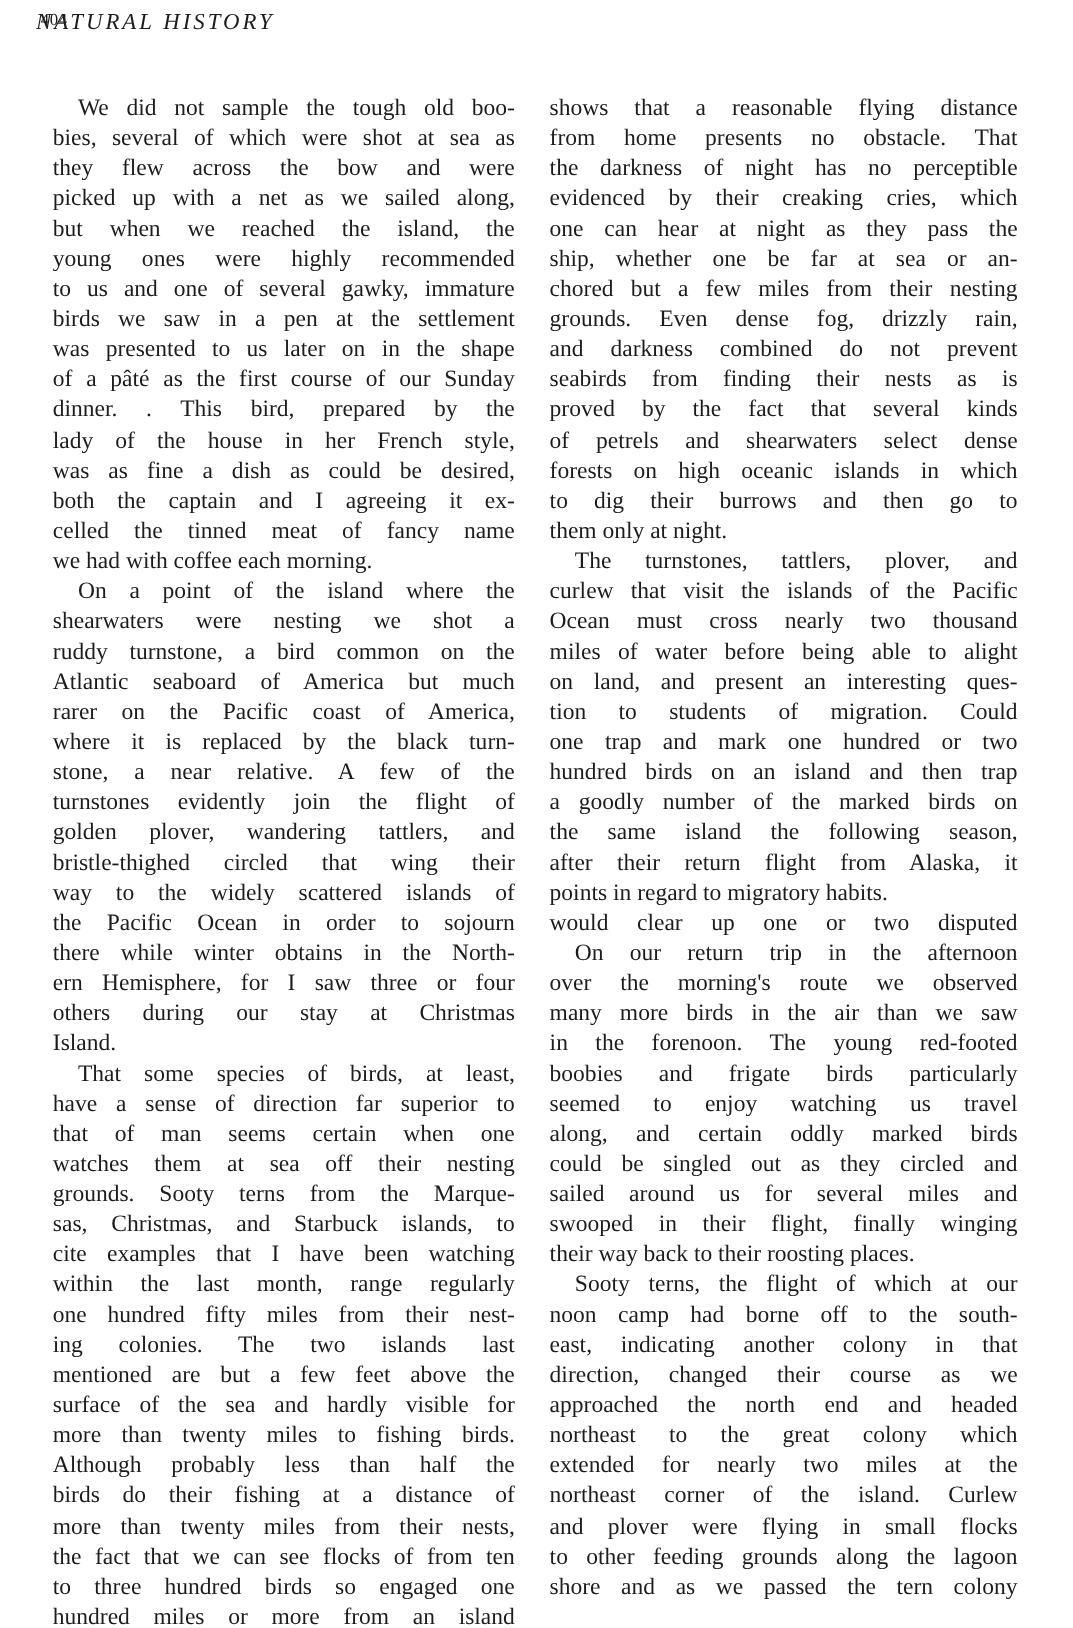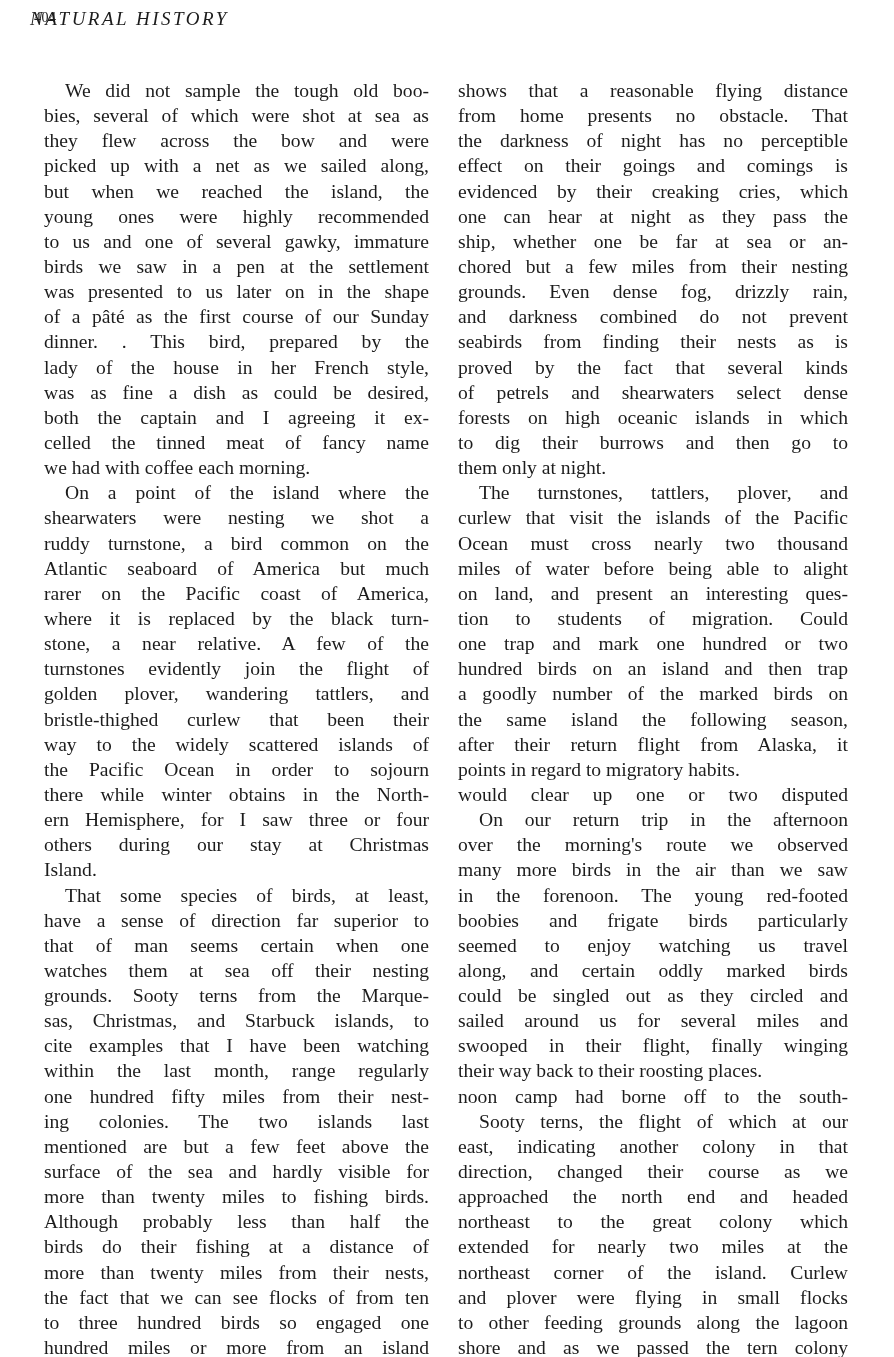--- a/index.html
+++ b/index.html
@@ -55,21 +55,21 @@
     <span class="line last">we had with coffee each morning.</span>
     <span class="line indent">On a point of the island where the</span>
     <span class="line">shearwaters were nesting we shot a</span>
     <span class="line">ruddy turnstone, a bird common on the</span>
     <span class="line">Atlantic seaboard of America but much</span>
     <span class="line">rarer on the Pacific coast of America,</span>
     <span class="line">where it is replaced by the black turn-</span>
     <span class="line">stone, a near relative.  A few of the</span>
     <span class="line">turnstones evidently join the flight of</span>
     <span class="line">golden plover, wandering tattlers, and</span>
-    <span class="line">bristle-thighed curlew that been their</span>
+    <span class="line">bristle-thighed circled that wing their</span>
     <span class="line">way to the widely scattered islands of</span>
     <span class="line">the Pacific Ocean in order to sojourn</span>
     <span class="line">there while winter obtains in the North-</span>
     <span class="line">ern Hemisphere, for I saw three or four</span>
     <span class="line">others during our stay at Christmas</span>
     <span class="line last">Island.</span>
     <span class="line indent">That some species of birds, at least,</span>
     <span class="line">have a sense of direction far superior to</span>
     <span class="line">that of man seems certain when one</span>
     <span class="line">watches them at sea off their nesting</span>
@@ -86,21 +86,20 @@
     <span class="line">birds do their fishing at a distance of</span>
     <span class="line">more than twenty miles from their nests,</span>
     <span class="line">the fact that we can see flocks of from ten</span>
     <span class="line">to three hundred birds so engaged one</span>
     <span class="line">hundred miles or more from an island</span>
   </div>
 <div class="column col-right">
     <span class="line">shows that a reasonable flying distance</span>
     <span class="line">from home presents no obstacle.  That</span>
     <span class="line">the darkness of night has no perceptible</span>
-    <span class="line">effect on their goings and comings is</span>
     <span class="line">evidenced by their creaking cries, which</span>
     <span class="line">one can hear at night as they pass the</span>
     <span class="line">ship, whether one be far at sea or an-</span>
     <span class="line">chored but a few miles from their nesting</span>
     <span class="line">grounds.  Even dense fog, drizzly rain,</span>
     <span class="line">and darkness combined do not prevent</span>
     <span class="line">seabirds from finding their nests as is</span>
     <span class="line">proved by the fact that several kinds</span>
     <span class="line">of petrels and shearwaters select dense</span>
     <span class="line">forests on high oceanic islands in which</span>
@@ -123,22 +122,22 @@
     <span class="line">over the morning's route we observed</span>
     <span class="line">many more birds in the air than we saw</span>
     <span class="line">in the forenoon.  The young red-footed</span>
     <span class="line">boobies and frigate birds particularly</span>
     <span class="line">seemed to enjoy watching us travel</span>
     <span class="line">along, and certain oddly marked birds</span>
     <span class="line">could be singled out as they circled and</span>
     <span class="line">sailed around us for several miles and</span>
     <span class="line">swooped in their flight, finally winging</span>
     <span class="line last">their way back to their roosting places.</span>
+    <span class="line indent">Sooty terns, the flight of which at our</span>
     <span class="line">noon camp had borne off to the south-</span>
-    <span class="line indent">Sooty terns, the flight of which at our</span>
     <span class="line">east, indicating another colony in that</span>
     <span class="line">direction, changed their course as we</span>
     <span class="line">approached the north end and headed</span>
     <span class="line">northeast to the great colony which</span>
     <span class="line">extended for nearly two miles at the</span>
     <span class="line">northeast corner of the island.  Curlew</span>
     <span class="line">and plover were flying in small flocks</span>
     <span class="line">to other feeding grounds along the lagoon</span>
     <span class="line">shore and as we passed the tern colony</span>
   </div>

